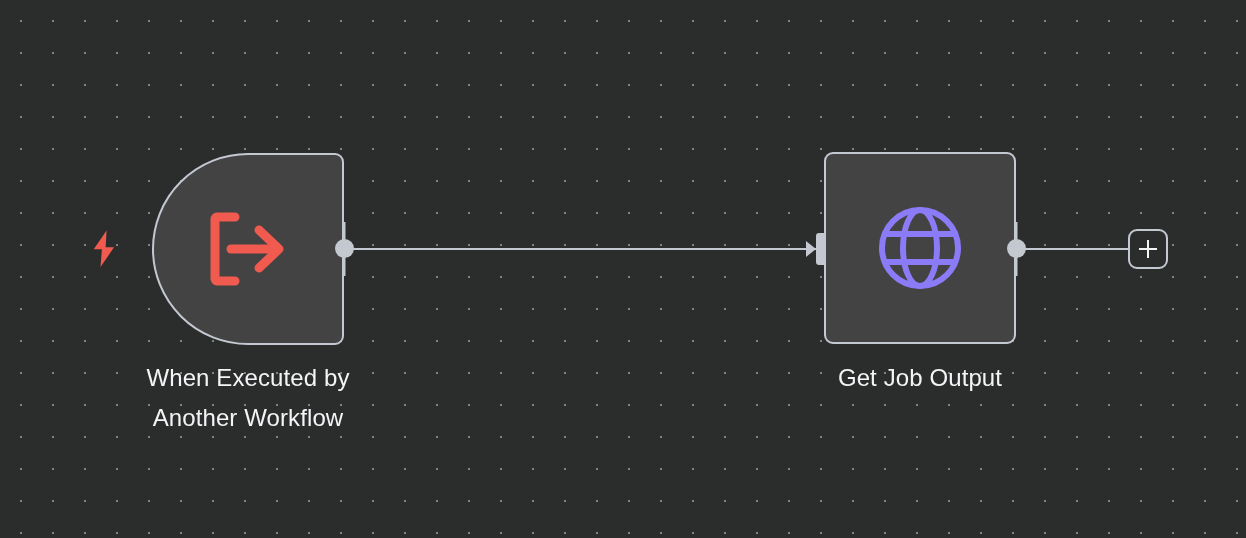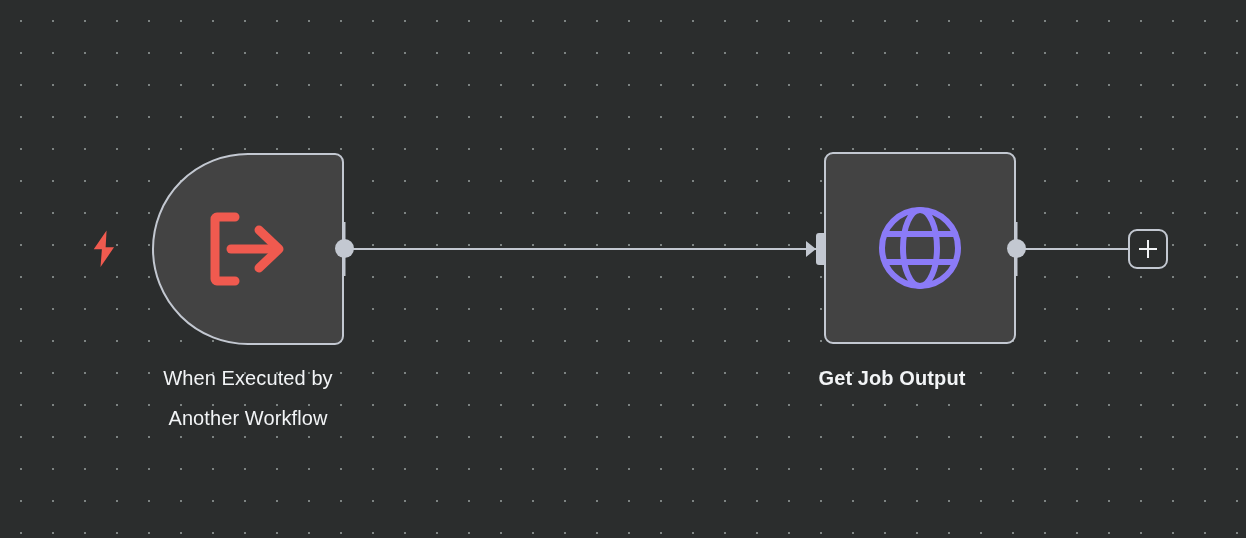--- a/index.html
+++ b/index.html
@@ -71,37 +71,36 @@
 
   .node-icon {
     display: block;
     pointer-events: none;
   }
 
   
   .node-caption {
     position: absolute;
     color: #f2f4f6;
-    font-size: 20px;
+    font-size: 24px;
     line-height: 40px;
     font-weight: 400;
     text-align: center;
     white-space: pre-line;
     letter-spacing: 0.1px;
   }
   .caption-trigger {
     left: 48px;
     top: 358px;
     width: 400px;
   }
   .caption-action {
-    left: 692px;
+    left: 720px;
     top: 358px;
     width: 400px;
-    font-weight: bold;
   }
 
   
   .endpoint-out {
     position: absolute;
     width: 19px;
     height: 19px;
     border-radius: 50%;
     background: #c3c8d1;
   }

